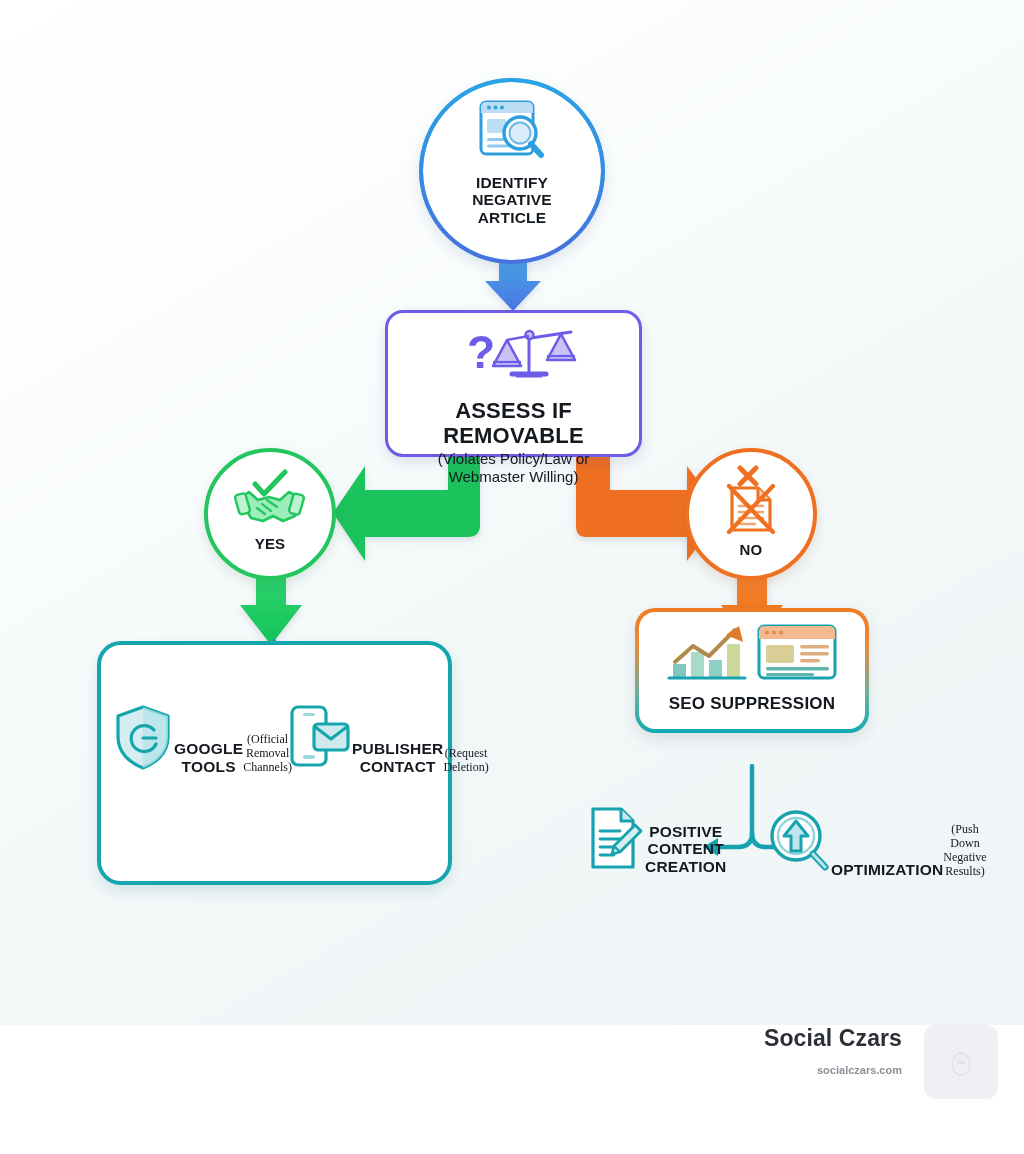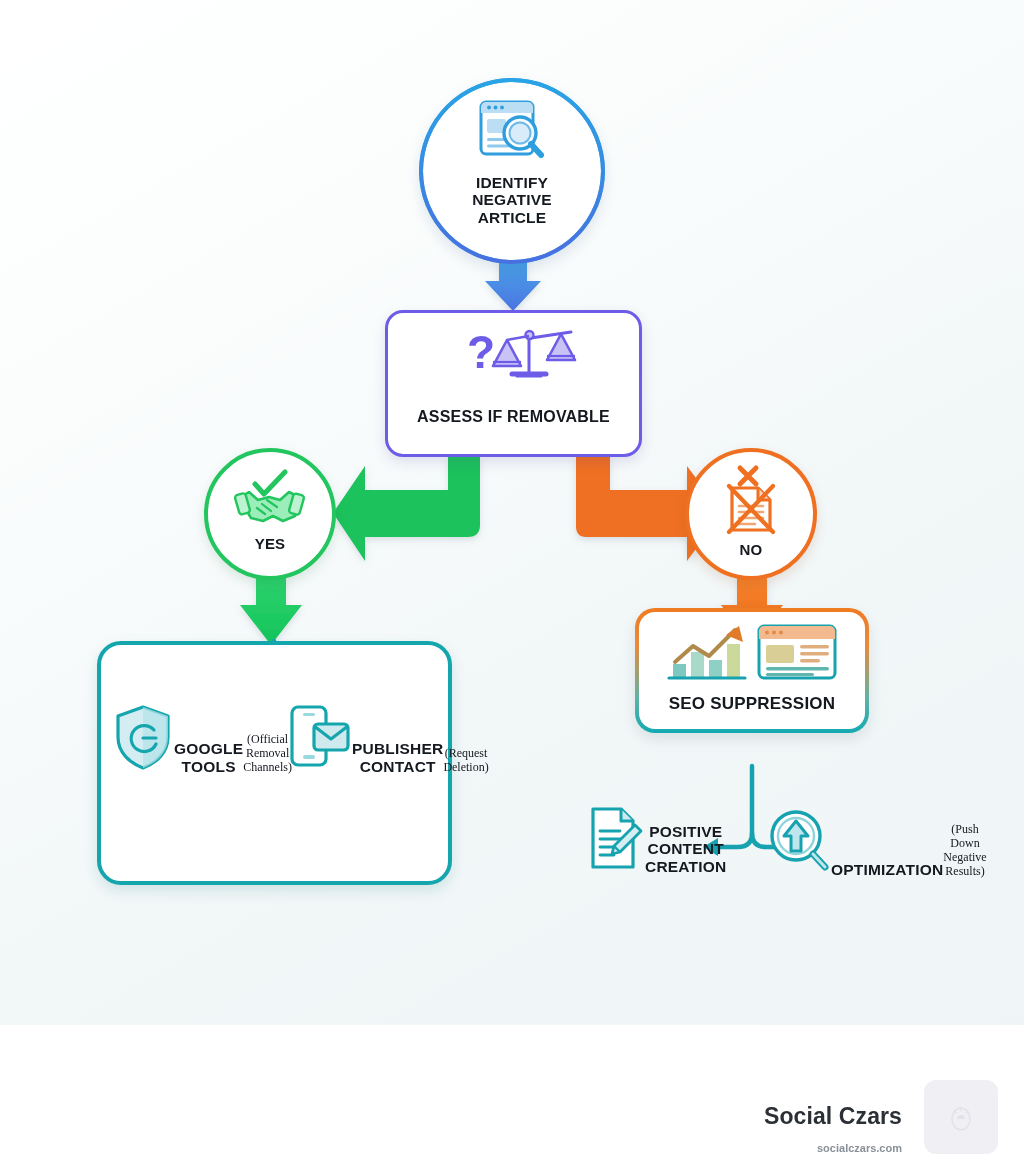--- a/index.html
+++ b/index.html
@@ -96,21 +96,21 @@
 
   #node-assess {
     left: 385px; top: 310px;
     width: 257px; height: 147px;
     border-radius: 18px;
     border: 3.5px solid #6c5ce7;
     box-shadow: 0 5px 13px rgba(70,60,150,.14);
     justify-content: flex-start;
   }
   #node-assess .icon-wrap { margin-top: 9px; }
-  #node-assess .node-title { font-size: 16px; margin-top: 20px; }
+  #node-assess .node-title { font-size: 22px; margin-top: 11px; }
   #node-assess .node-sub   { font-size: 15px; margin-top: 2px; }
 
   #node-removal-box {
     left: 97px; top: 641px;
     width: 355px; height: 244px;
     border-radius: 24px;
     border: 4px solid #15a6ad;
     box-shadow: 0 6px 14px rgba(20,120,125,.15);
   }
 
@@ -143,21 +143,21 @@
   #leaf-publisher { left: 278px; top: 703px; }
   #leaf-positive  { left: 583px; top: 805px; }
   #leaf-optim     { left: 765px; top: 805px; }
 
   
   #footer {
     position: absolute; left: 0; top: 1025px;
     width: 1024px; height: 129px;
     background: #ffffff;
     display: flex;
-    align-items: flex-end;
+    align-items: flex-start;
     justify-content: flex-end;
     padding-right: 26px;
   }
   #brand-text { text-align: right; margin-right: 22px; }
   #brand-name {
     font-size: 23px; font-weight: bold; color: #2b2f36; letter-spacing: .1px;
   }
   #brand-url {
     font-size: 11px; color: #8a9098; margin-top: 12px; font-weight: bold;
   }
@@ -298,20 +298,24 @@
           </g>
           <circle cx="80.5" cy="13" r="4" fill="#c9c2f5" stroke="#6c5ce7" stroke-width="2.4"></circle>
           <path d="M58,18 L72,44 H44 Z" fill="#c9c2f5" stroke="#6c5ce7" stroke-width="2.6" stroke-linejoin="round"></path>
           <path d="M44,40 h28" stroke="#6c5ce7" stroke-width="2.2"></path>
           <path d="M112,12 L126,38 H98 Z" fill="#c9c2f5" stroke="#6c5ce7" stroke-width="2.6" stroke-linejoin="round"></path>
           <path d="M98,34 h28" stroke="#6c5ce7" stroke-width="2.2"></path>
           <path d="M58,18 L80,14" stroke="#6c5ce7" stroke-width="2.4"></path>
         </svg>
       </div>
       <div class="node-title">ASSESS IF REMOVABLE</div>
+      <div class="node-sub">
+        <div>(Violates Policy/Law or</div>
+        <div>Webmaster Willing)</div>
+      </div>
     </div>
 
     <div class="circle-node" id="node-yes">
       <div class="icon-wrap">
         <svg width="78" height="62" viewBox="0 0 78 62">
           <path d="M24,18 L33,28 L54,6" fill="none" stroke="#22c55e" stroke-width="5" stroke-linecap="round" stroke-linejoin="round"></path>
           <g stroke="#22c55e" stroke-width="2.6" stroke-linejoin="round" fill="#9bedb9">
             <path d="M8,32 L18,26 L27,34 L38,31 L49,34 L58,26 L70,32 L64,50 L52,55 L42,50 L32,55 L20,52 Z"></path>
           </g>
           <g stroke="#22c55e" stroke-width="2.4" fill="#bdf3d1" stroke-linejoin="round">

